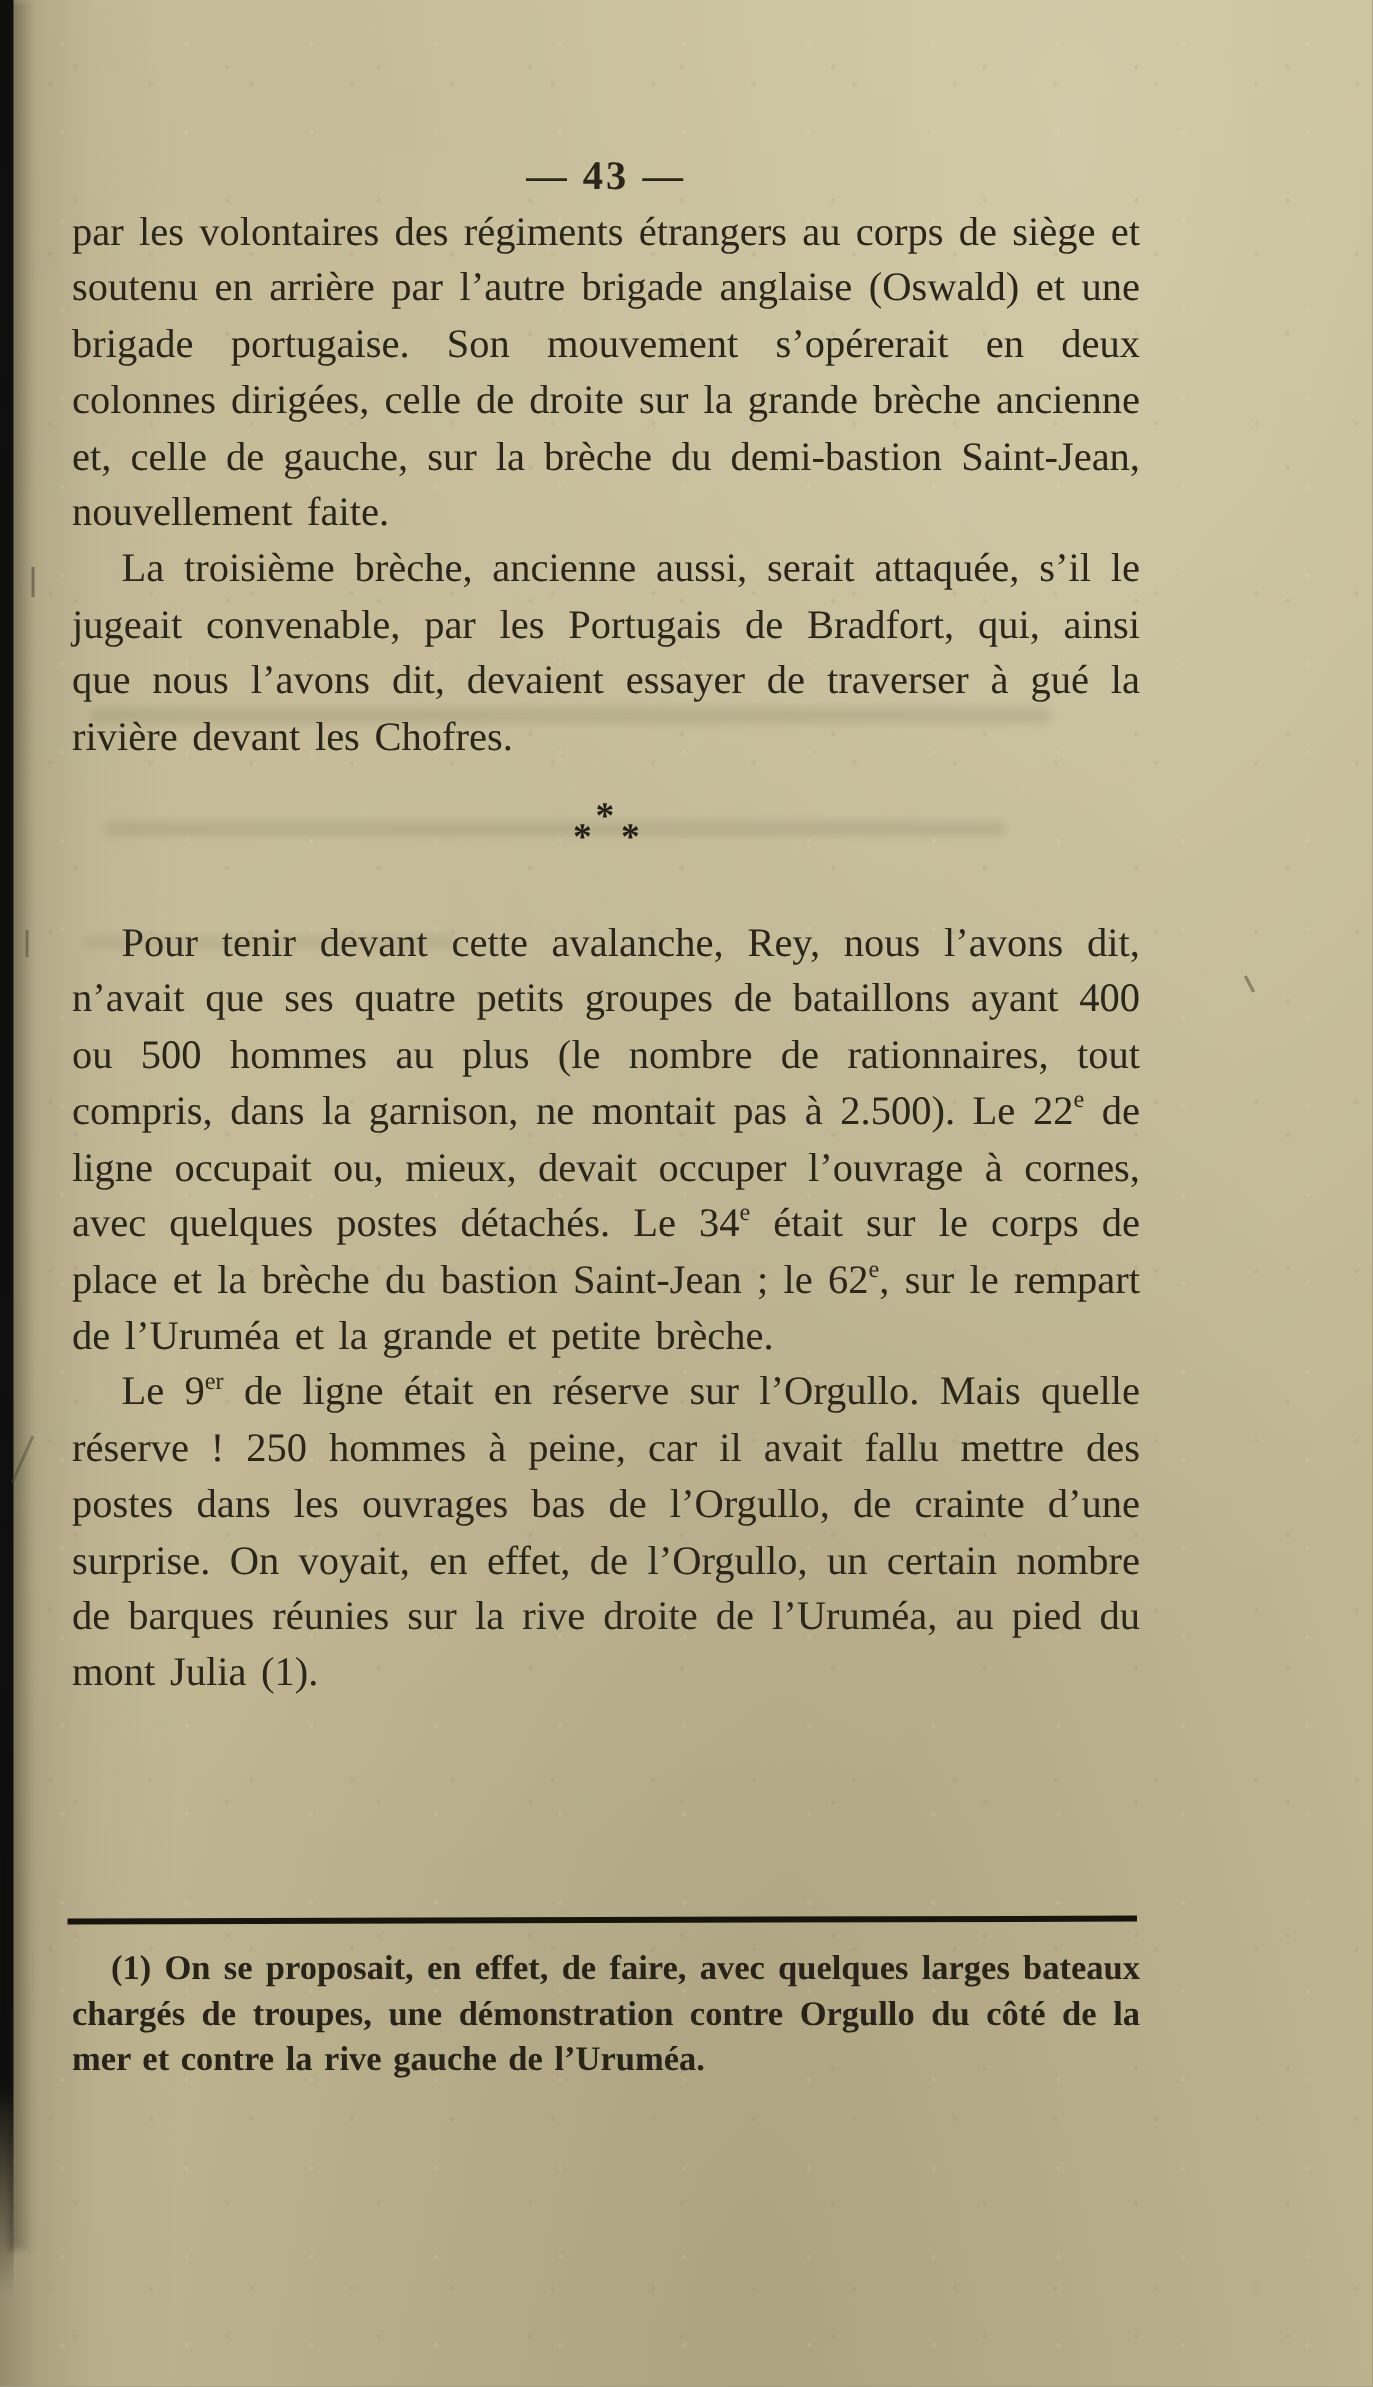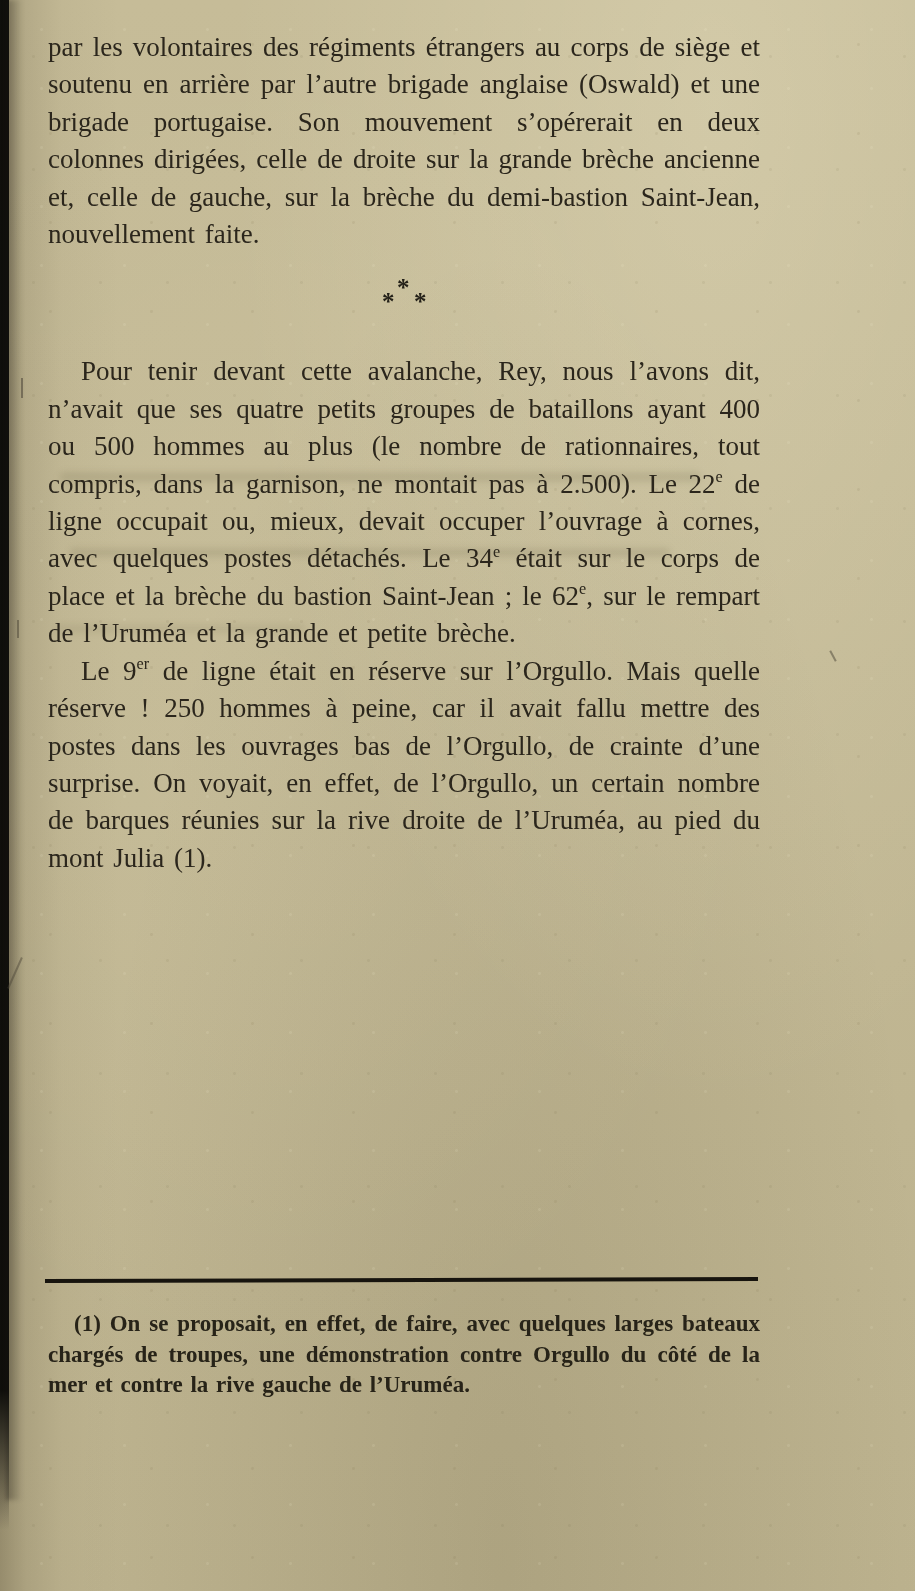--- a/index.html
+++ b/index.html
@@ -40,21 +40,21 @@
     position:absolute;left:48px;top:0;width:712px;
   }
   .page-number{
     margin-top:102px;
     text-align:center;
     font-size:27px;
     letter-spacing:2px;
     font-weight:bold;
   }
   .body-text{
-    margin-top:29px;
+    margin-top:3px;
     font-size:27px;
     line-height:37.4px;
     text-align:justify;
     word-spacing:3px;
   }
   .para{margin:0;}
   .para.indent{text-indent:33px;}
   .para sup{
     font-size:0.60em;
     line-height:0;
@@ -83,21 +83,20 @@
   }
   .footnote{
     position:absolute;left:48px;top:1297px;width:712px;
     font-size:23px;
     line-height:30.5px;
     font-weight:bold;
     text-align:justify;
     text-indent:26px;
     word-spacing:2px;
     color:#272318;
-    margin-top:12px;
   }
   .pencil-mark{position:absolute;background:#4a4336;pointer-events:none;}
   .mark-1{left:21px;top:378px;width:2px;height:20px;opacity:.55;}
   .mark-2{left:17px;top:620px;width:2px;height:18px;opacity:.5;}
   .mark-3{left:14px;top:956px;width:2px;height:34px;opacity:.45;transform:rotate(24deg);}
   .mark-4{left:832px;top:650px;width:2px;height:12px;opacity:.5;transform:rotate(-28deg);}
   .ghost{
     position:absolute;pointer-events:none;
     background:rgba(100,92,62,.16);
     filter:blur(3px);border-radius:4px;
@@ -118,25 +117,27 @@
   <div class="ghost ghost-2"></div>
   <div class="ghost ghost-3"></div>
 
   <div class="pencil-mark mark-1"></div>
   <div class="pencil-mark mark-2"></div>
   <div class="pencil-mark mark-3"></div>
   <div class="pencil-mark mark-4"></div>
 
   <div class="content">
 
+    <div class="page-number">— 43 —</div>
 
     <div class="body-text">
 
       <div id="paras-before">
           <div class="para"><span>par les volontaires des régiments étrangers au corps de siège et soutenu en arrière par l’autre brigade anglaise (Oswald) et une brigade portugaise. Son mouvement s’opérerait en deux colonnes dirigées, celle de droite sur la grande brèche ancienne et, celle de gauche, sur la brèche du demi-bastion Saint-Jean, nouvellement faite.</span></div>
+          <div class="para indent"><span>La troisième brèche, ancienne aussi, serait attaquée, s’il le jugeait convenable, par les Portugais de Bradfort, qui, ainsi que nous l’avons dit, devaient essayer de traverser à gué la rivière devant les Chofres.</span></div>
         </div>
 
       <div class="asterism">
         <span class="ast ast-top">*</span>
         <span class="ast ast-bl">*</span>
         <span class="ast ast-br">*</span>
       </div>
 
       <div id="paras-after">
           <div class="para indent"><span>Pour tenir devant cette avalanche, Rey, nous l’avons dit, n’avait que ses quatre petits groupes de bataillons ayant 400 ou 500 hommes au plus (le nombre de rationnaires, tout compris, dans la garnison, ne montait pas à 2.500). Le 22</span><sup>e</sup><span> de ligne occupait ou, mieux, devait occuper l’ouvrage à cornes, avec quelques postes détachés. Le 34</span><sup>e</sup><span> était sur le corps de place et la brèche du bastion Saint-Jean ; le 62</span><sup>e</sup><span>, sur le rempart de l’Uruméa et la grande et petite brèche.</span></div>

